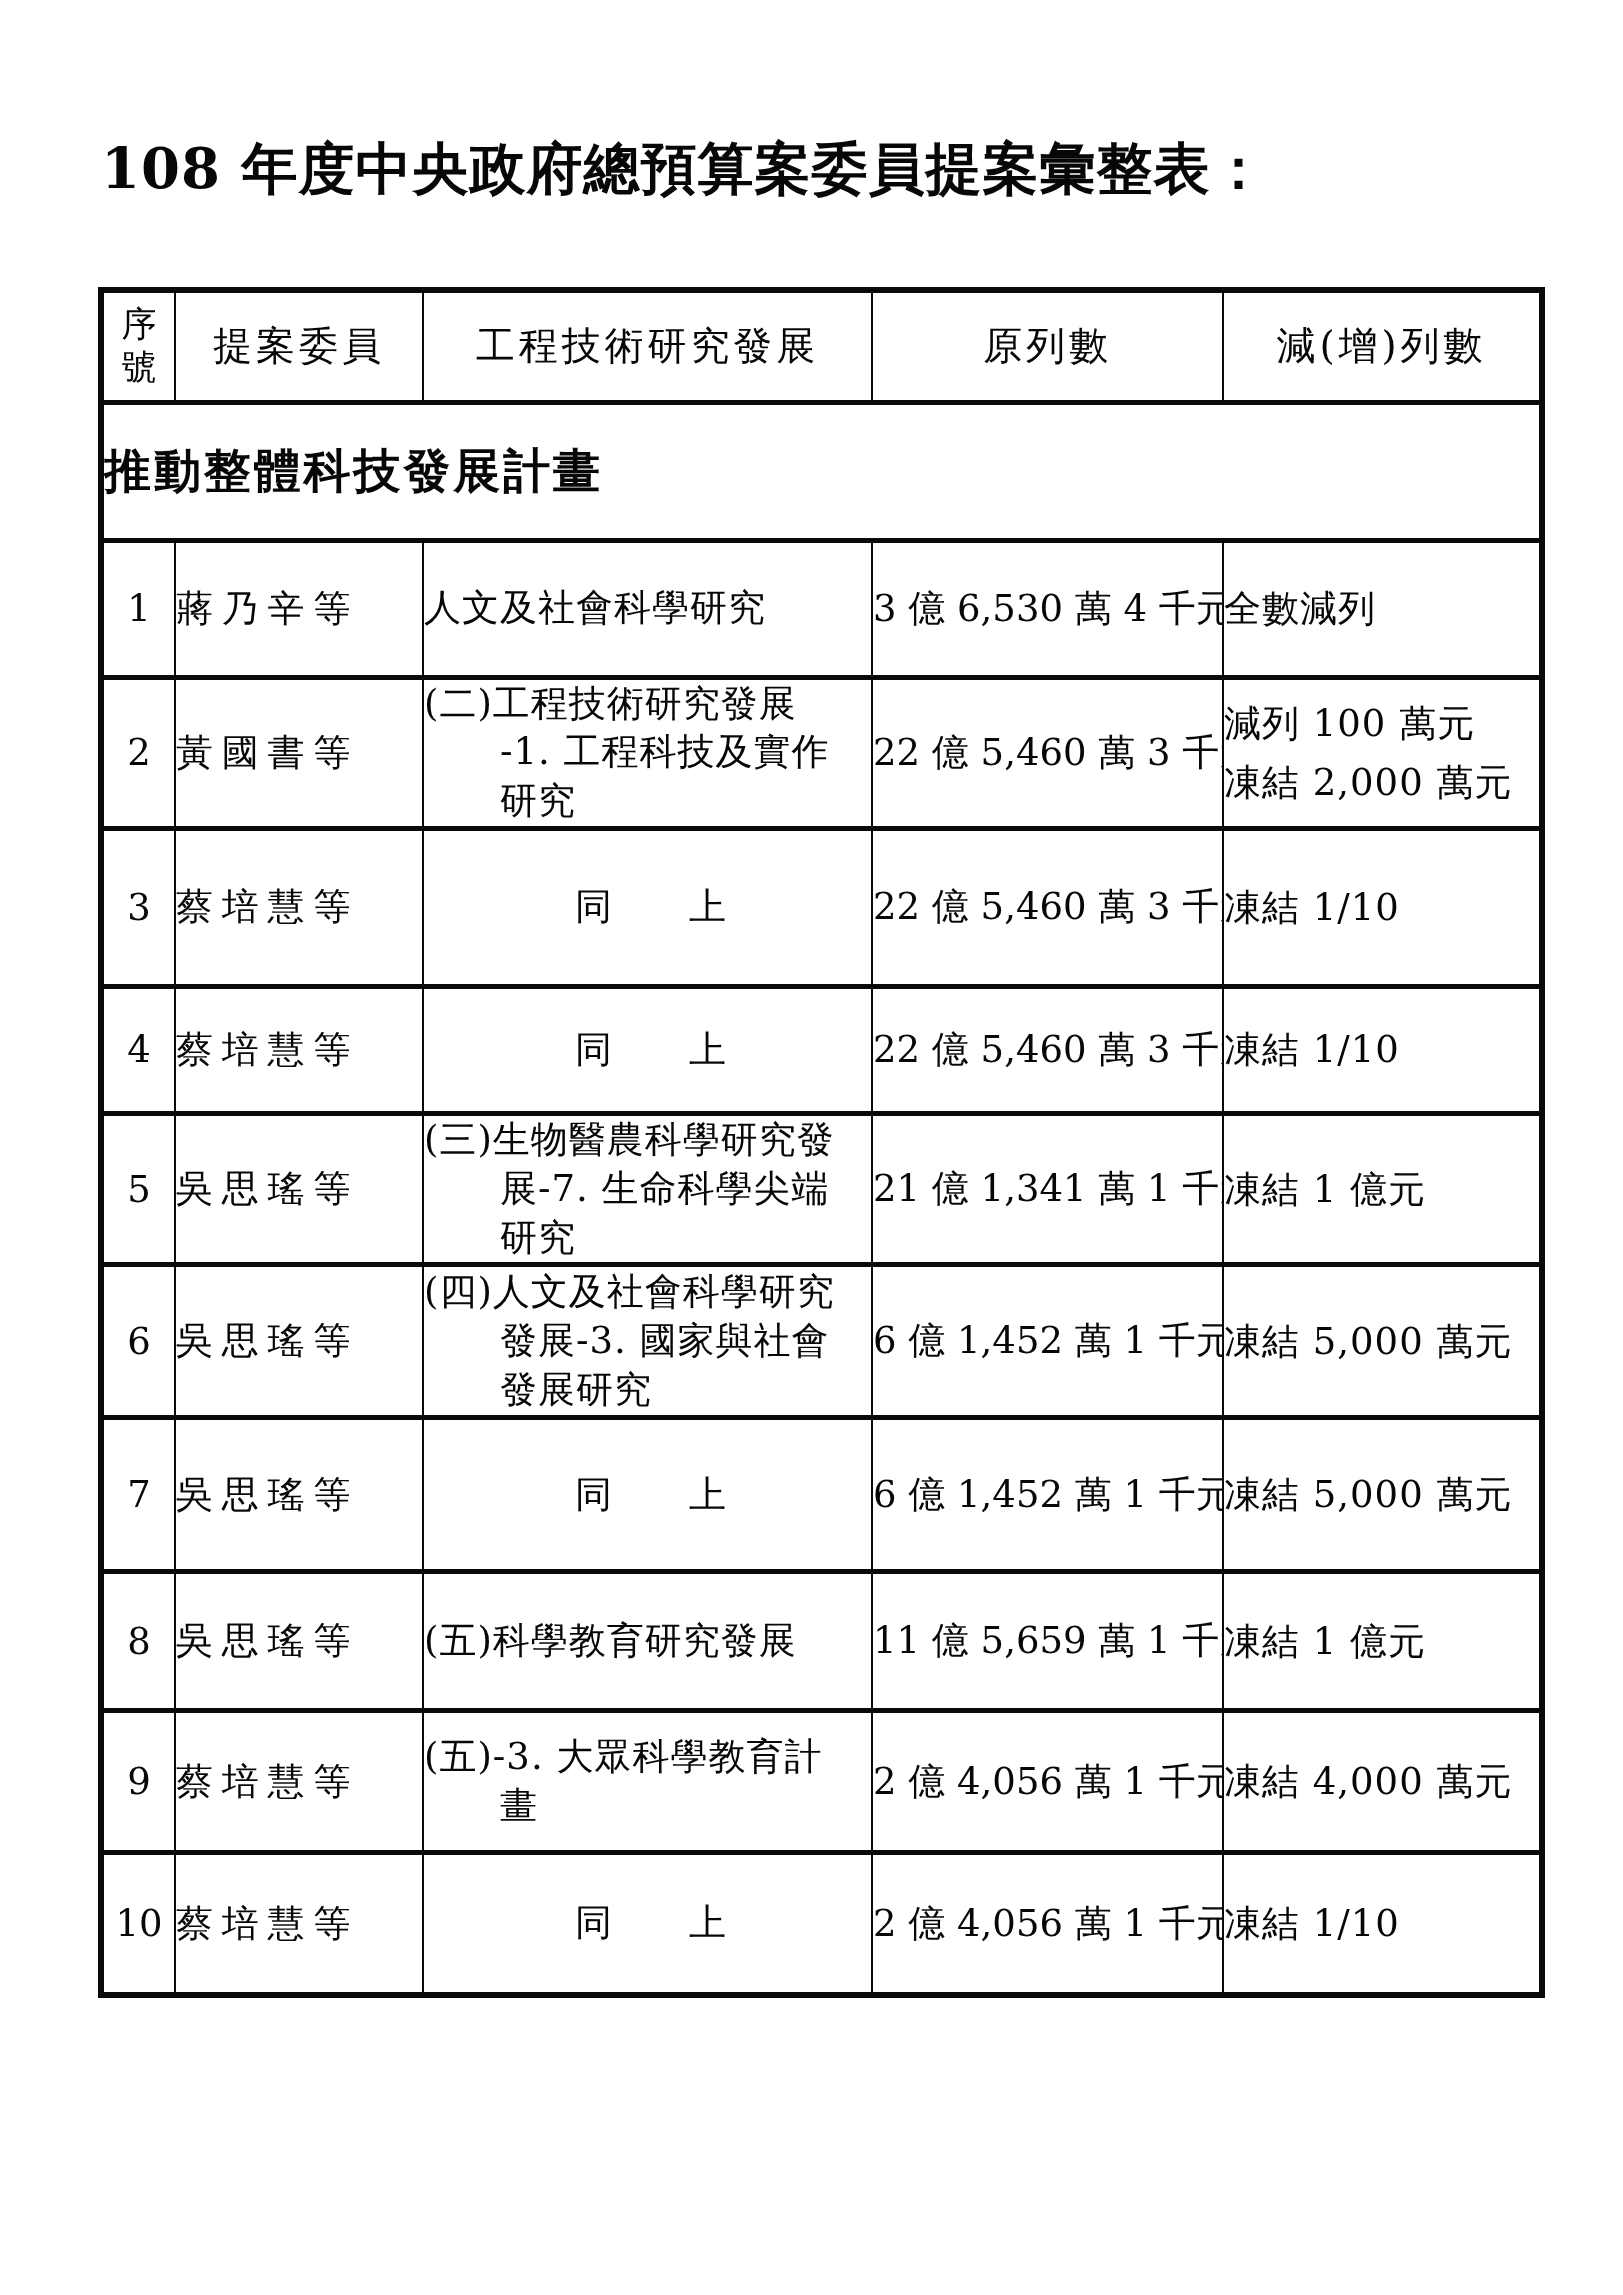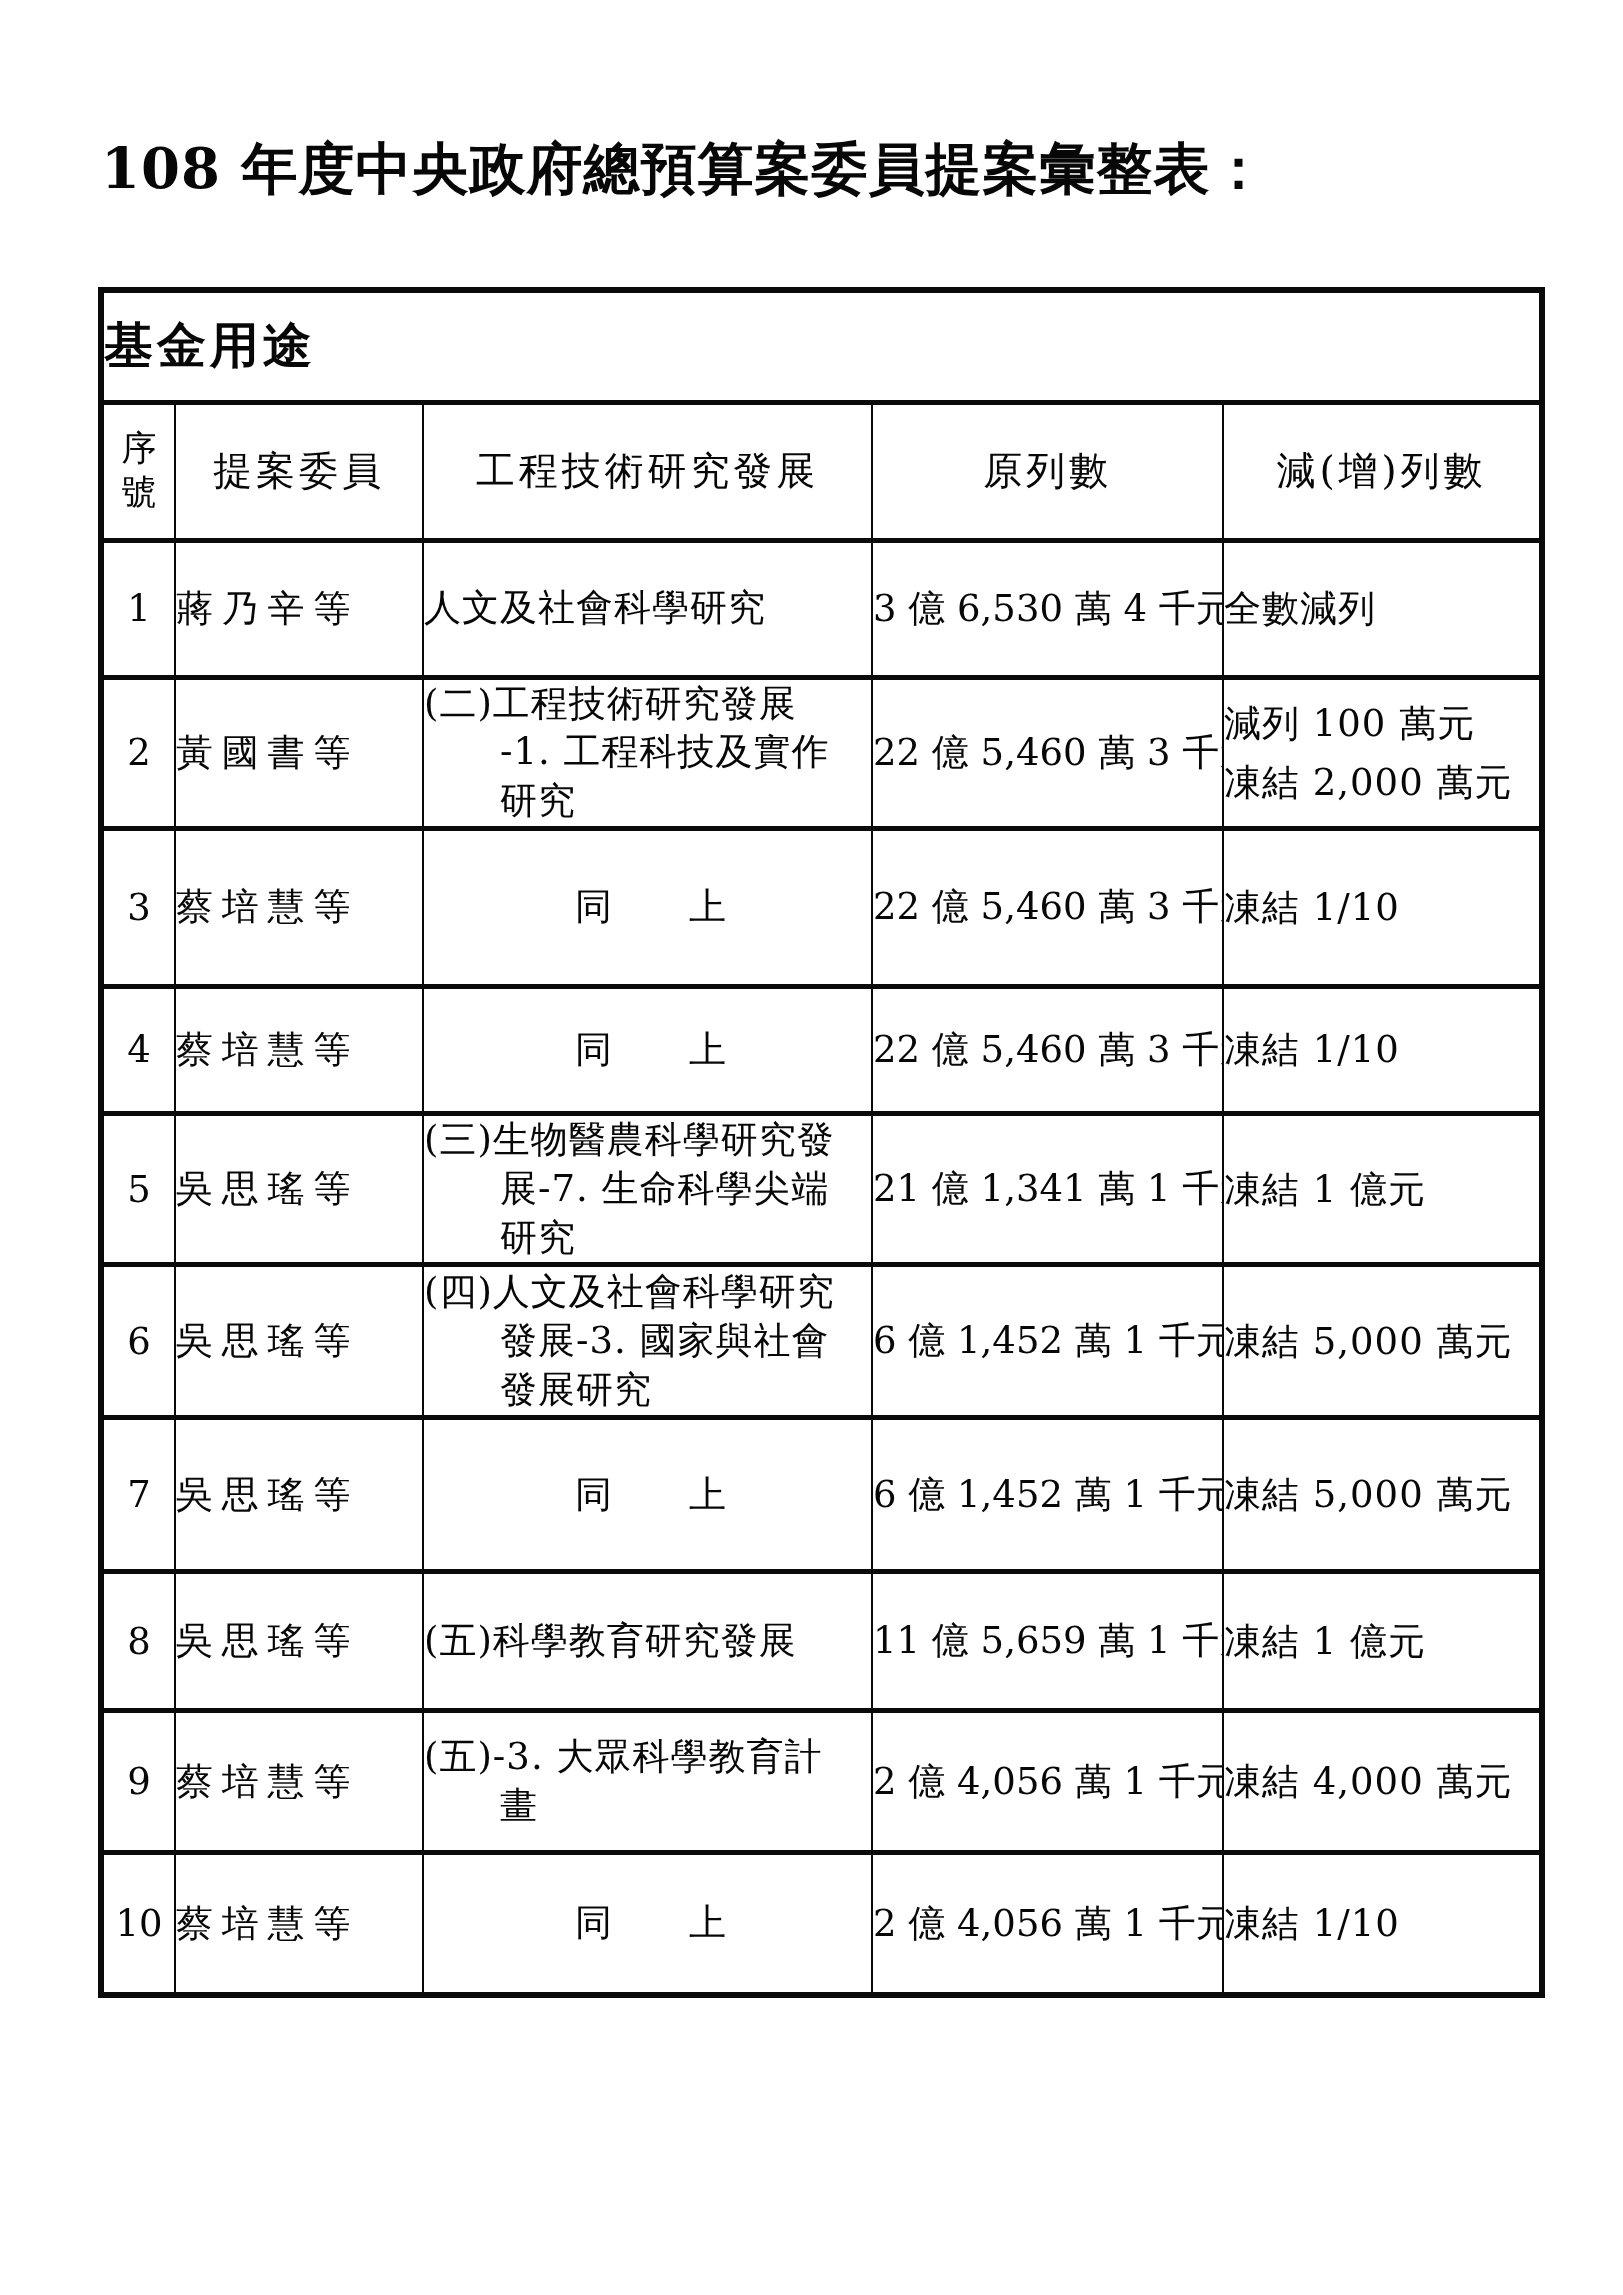--- a/index.html
+++ b/index.html
@@ -135,31 +135,31 @@
 
   <table class="budget-table">
     <colgroup>
       <col style="width:74px">
       <col style="width:248px">
       <col style="width:449px">
       <col style="width:351px">
       <col style="width:319px">
     </colgroup>
     <tbody>
-      <tr>
-        <td colspan="5" class="fund-use-cell">基金用途</td>
-      </tr>
       <tr class="header-row">
         <th class="seq-h">序
 號</th>
         <th>提案委員</th>
         <th>工程技術研究發展</th>
         <th>原列數</th>
         <th>減(增)列數</th>
       </tr>
+      <tr>
+        <td colspan="5" class="section-cell">推動整體科技發展計畫</td>
+      </tr>
 
     <tr class="data-row">
           <td class="seq-cell">1</td>
           <td class="proposer-cell">蔣乃辛等</td>
           <td class="subject-cell">人文及社會科學研究</td>
           <td class="original-cell">3 億 6,530 萬 4 千元</td>
           <td class="change-cell">全數減列</td>
         </tr>
         <tr class="data-row">
           <td class="seq-cell">2</td>

